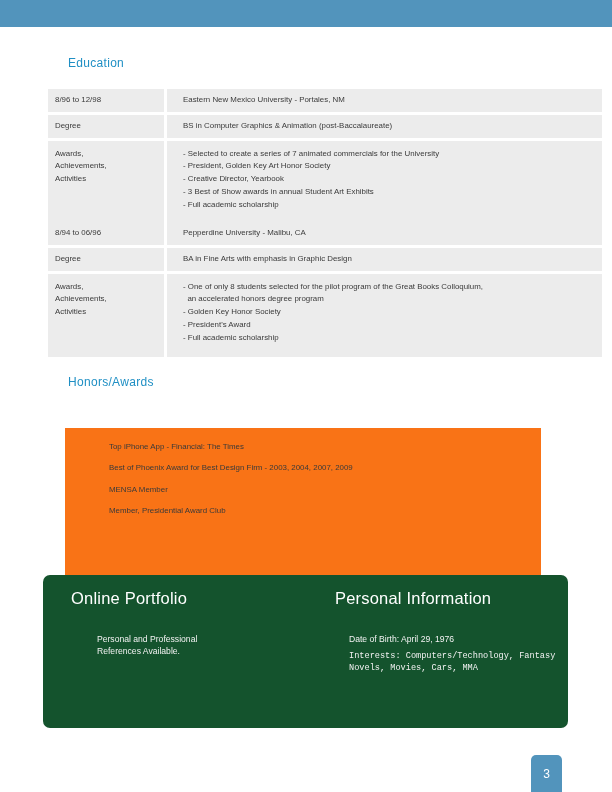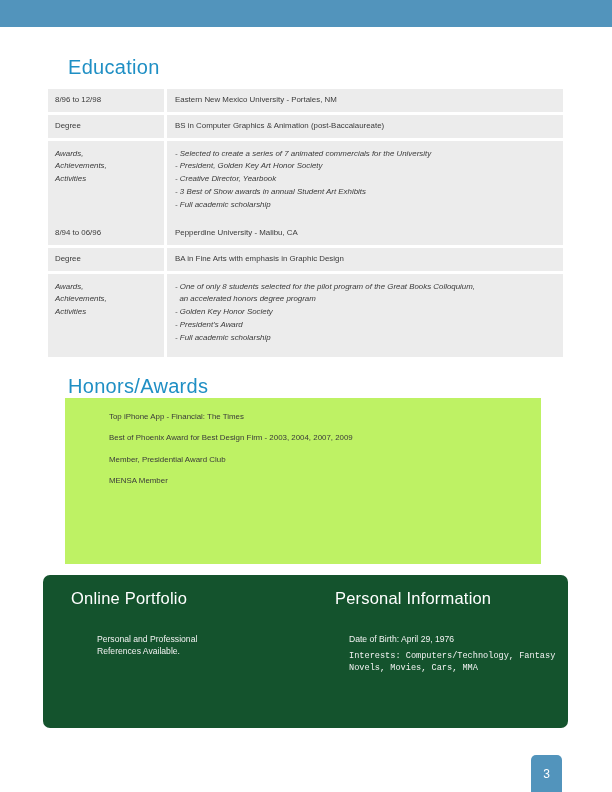--- a/index.html
+++ b/index.html
@@ -22,64 +22,64 @@
     top: 0;
     width: 612px;
     height: 27px;
     background: #5294bc;
   }
 
   
   .section-heading {
     position: absolute;
     color: #1f8fc4;
-    font-size: 20px;
+    font-size: 12px;
     font-weight: 400;
     letter-spacing: 0.3px;
     white-space: nowrap;
   }
   #education-heading { left: 68px; top: 56px; }
   #honors-heading    { left: 68px; top: 375px; }
 
   
   .edu-table {
     position: absolute;
     left: 48px;
-    width: 515px;
+    width: 554px;
     border-collapse: separate;
     border-spacing: 0;
   }
   #edu-table-1 { top: 89px; }
   #edu-table-2 { top: 222px; }
 
   .edu-table td {
     background: #ececec;
     font-size: 7.9px;
     color: #3a3a3a;
     padding: 5px 6px 5px 7px;
     vertical-align: top;
     line-height: 1.62;
     border-bottom: 3px solid #ffffff;
     border-right: 3px solid #ffffff;
   }
-  .edu-table tr:last-child td { border-bottom: none; font-style: italic; }
-  .edu-table td.val { border-right: none; padding-left: 8px; }
+  .edu-table tr:last-child td { border-bottom: none; }
+  .edu-table td.val { border-right: none; padding-left: 16px; }
   .edu-table td.lab { width: 103px; }
   .edu-table tr.tall td { padding-top: 7px; padding-bottom: 12px; }
 
   .edu-line { display: block; white-space: pre; }
 
   
   .honors-box {
     position: absolute;
     left: 65px;
-    top: 398px;
+    top: 428px;
     width: 476px;
     height: 166px;
-    background: #bef264;
+    background: #f97316;
   }
   .honors-list {
     position: absolute;
     left: 44px;
     top: 14px;
     margin: 0;
     padding: 0;
     list-style: none;
   }
   .honors-list li {
@@ -201,22 +201,22 @@
   </tr>
 </tbody>
   </table>
 
 <div id="honors-heading" class="section-heading">Honors/Awards</div>
 
 <div class="honors-box">
   <ul class="honors-list">
     <li>Top iPhone App - Financial: The Times</li>
     <li>Best of Phoenix Award for Best Design Firm - 2003, 2004, 2007, 2009</li>
+    <li>MENSA Member</li>
     <li>Member, Presidential Award Club</li>
-    <li>MENSA Member</li>
   </ul>
 </div>
 
 <div class="dark-panel">
 
   <div id="col-portfolio" class="panel-col">
     <div class="panel-title">Online Portfolio</div>
     <div class="panel-body">
       <div class="panel-text spaced">Personal and Professional
 References Available.</div>

